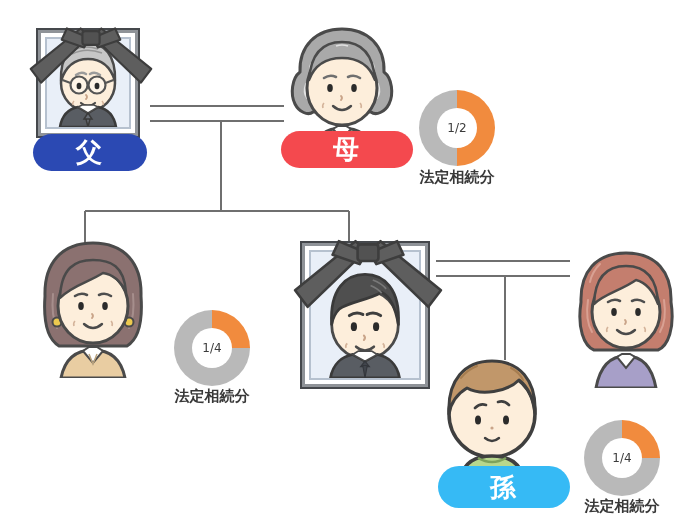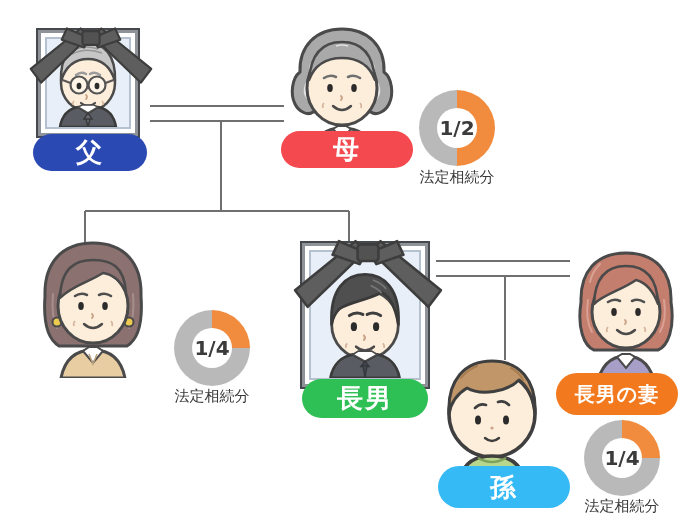--- a/index.html
+++ b/index.html
@@ -9,22 +9,22 @@
   .abs{position:absolute;}
   .lines{left:0;top:0;z-index:1;}
   .person{z-index:2;}
   .frame{position:absolute;z-index:2;background:#fff;border:3px solid #8f9398;outline:2px solid #45484c;padding:4px;box-sizing:border-box;}
   .photo{width:100%;height:100%;background:#e9eff8;border:2px solid #b6c1cf;box-sizing:border-box;overflow:hidden;display:flex;align-items:flex-end;justify-content:center;}
   .ribbon{position:absolute;z-index:4;pointer-events:none;}
   .pill{position:absolute;z-index:5;border-radius:999px;display:flex;align-items:center;justify-content:center;color:#fff;font-weight:bold;letter-spacing:2px;}
   .pill.big{font-size:26px;}
   .pill.small{font-size:20px;letter-spacing:1px;}
   .donut{position:absolute;z-index:5;width:76px;height:76px;border-radius:50%;display:flex;align-items:center;justify-content:center;}
-  .donut .hole{width:40px;height:40px;border-radius:50%;background:#fff;display:flex;align-items:center;justify-content:center;font-weight:bold;font-size:20px;color:#3b3b3b;}
-  .caption{position:absolute;z-index:5;width:110px;text-align:center;font-weight:normal;font-size:15px;color:#383838;}
+  .donut .hole{width:40px;height:40px;border-radius:50%;background:#fff;display:flex;align-items:center;justify-content:center;font-weight:normal;font-size:12px;color:#3b3b3b;}
+  .caption{position:absolute;z-index:5;width:110px;text-align:center;font-weight:bold;font-size:15px;color:#383838;}
 </style>
 </head>
 <body>
 
 <div id="canvas">
 
   <svg class="abs lines" width="700" height="530" viewBox="0 0 700 530">
     <path fill="none" stroke="#6f6f6f" stroke-width="2" d="M150 106 H284 M150 121 H284 M221 121 V211 M85 211 H349 M85 211 V243 M349 211 V247 M436 261 H570 M436 276 H570 M505 276 V360"></path>
   </svg>
 
@@ -124,41 +124,35 @@
       </svg>
     </div>
     <svg class="ribbon" style="left:-12px;top:-10px;" width="150" height="100" viewBox="0 0 144 96">
       <polygon points="70,14 60,5 2,52 14,68" fill="#5e5e5e" stroke="#3d3d3d" stroke-width="2.5" stroke-linejoin="round"></polygon>
       <polygon points="74,14 84,5 142,52 130,68" fill="#5e5e5e" stroke="#3d3d3d" stroke-width="2.5" stroke-linejoin="round"></polygon>
       <polygon points="70,16 44,5 38,18 64,27" fill="#5e5e5e" stroke="#3d3d3d" stroke-width="2.5" stroke-linejoin="round"></polygon>
       <polygon points="74,16 100,5 106,18 80,27" fill="#5e5e5e" stroke="#3d3d3d" stroke-width="2.5" stroke-linejoin="round"></polygon>
       <rect x="62" y="8" width="20" height="16" rx="3" fill="#525252" stroke="#3d3d3d" stroke-width="2.5"></rect>
     </svg>
   </div>
-  <div class="pill big" style="left: 302px; top: 379px; width: 126px; height: 39px; background: rgb(46, 191, 85);">
-    <span>長男</span>
-  </div>
 
   <svg class="abs person" style="left:564px;top:248px;" width="124" height="140" viewBox="0 0 124 140">
     <path d="M62,5 C32,5 16,24 17,54 C13,80 20,98 30,102 L94,102 C104,98 111,80 107,54 C108,24 92,5 62,5 Z" fill="#c47e6e" stroke="#4a4a4a" stroke-width="3" stroke-linejoin="round"></path>
     <path d="M24,52 q-3,20 4,32 M100,52 q3,20 -4,32 M36,16 q-8,8 -10,18" stroke="#d9a193" stroke-width="2" fill="none" stroke-linecap="round"></path>
     <ellipse cx="62" cy="64" rx="34" ry="36" fill="#fdeedb" stroke="#4a4a4a" stroke-width="3"></ellipse>
     <path d="M30,56 C31,28 44,18 62,18 C80,18 93,28 94,56 C88,40 80,34 72,32 C58,42 40,46 30,56 Z" fill="#c47e6e" stroke="#4a4a4a" stroke-width="2.5" stroke-linejoin="round"></path>
     <path d="M44,54 q6,-4 12,-1 M68,53 q6,-3 12,1" stroke="#4e4e4e" stroke-width="2.6" fill="none" stroke-linecap="round"></path>
     <ellipse cx="50" cy="64" rx="2.8" ry="4" fill="#2b2b2b"></ellipse>
     <ellipse cx="74" cy="64" rx="2.8" ry="4" fill="#2b2b2b"></ellipse>
     <path d="M61,72 q2,2 0,4" stroke="#c9a489" stroke-width="1.8" fill="none" stroke-linecap="round"></path>
     <path d="M53,82 q9,8 18,0" stroke="#4a4a4a" stroke-width="2.4" fill="none" stroke-linecap="round"></path>
     <path d="M44,79 q-2,2 -1,5 M80,79 q2,2 1,5" stroke="#d4b39a" stroke-width="1.6" fill="none"></path>
     <path d="M32,140 C36,118 46,108 62,108 C78,108 88,118 92,140 Z" fill="#a79fc8" stroke="#4a4a4a" stroke-width="3"></path>
     <path d="M53,109 l9,11 l9,-11 l-5,-3 h-8 Z" fill="#ffffff" stroke="#4a4a4a" stroke-width="2"></path>
   </svg>
-  <div class="pill small" style="left: 556px; top: 373px; width: 122px; height: 42px; background: rgb(242, 121, 29);">
-    <span>長男の妻</span>
-  </div>
 
   <svg class="abs person" style="left:433px;top:352px;" width="118" height="124" viewBox="0 0 118 124">
     <circle cx="59" cy="62" r="43" fill="#fdeedb" stroke="#3f3f3f" stroke-width="3.5"></circle>
     <path d="M16,62 C14,28 32,9 59,9 C86,9 104,28 102,62 C100,44 94,34 86,28 C74,40 48,44 34,36 C24,42 18,50 16,62 Z" fill="#c1976a" stroke="#3f3f3f" stroke-width="3" stroke-linejoin="round"></path>
     <path d="M44,14 q-10,4 -16,12 M78,16 q8,4 12,12" stroke="#a67d50" stroke-width="2" fill="none" stroke-linecap="round"></path>
     <path d="M42,56 q5,-5 11,-3 M76,53 q-5,-5 -11,-3" stroke="#3f3f3f" stroke-width="2.6" fill="none" stroke-linecap="round"></path>
     <ellipse cx="45" cy="68" rx="3" ry="4.5" fill="#2b2b2b"></ellipse>
     <ellipse cx="73" cy="68" rx="3" ry="4.5" fill="#2b2b2b"></ellipse>
     <circle cx="59" cy="76" r="1.6" fill="#c9a489"></circle>
     <path d="M52,86 q7,6 14,0" stroke="#3f3f3f" stroke-width="2.4" fill="none" stroke-linecap="round"></path>

